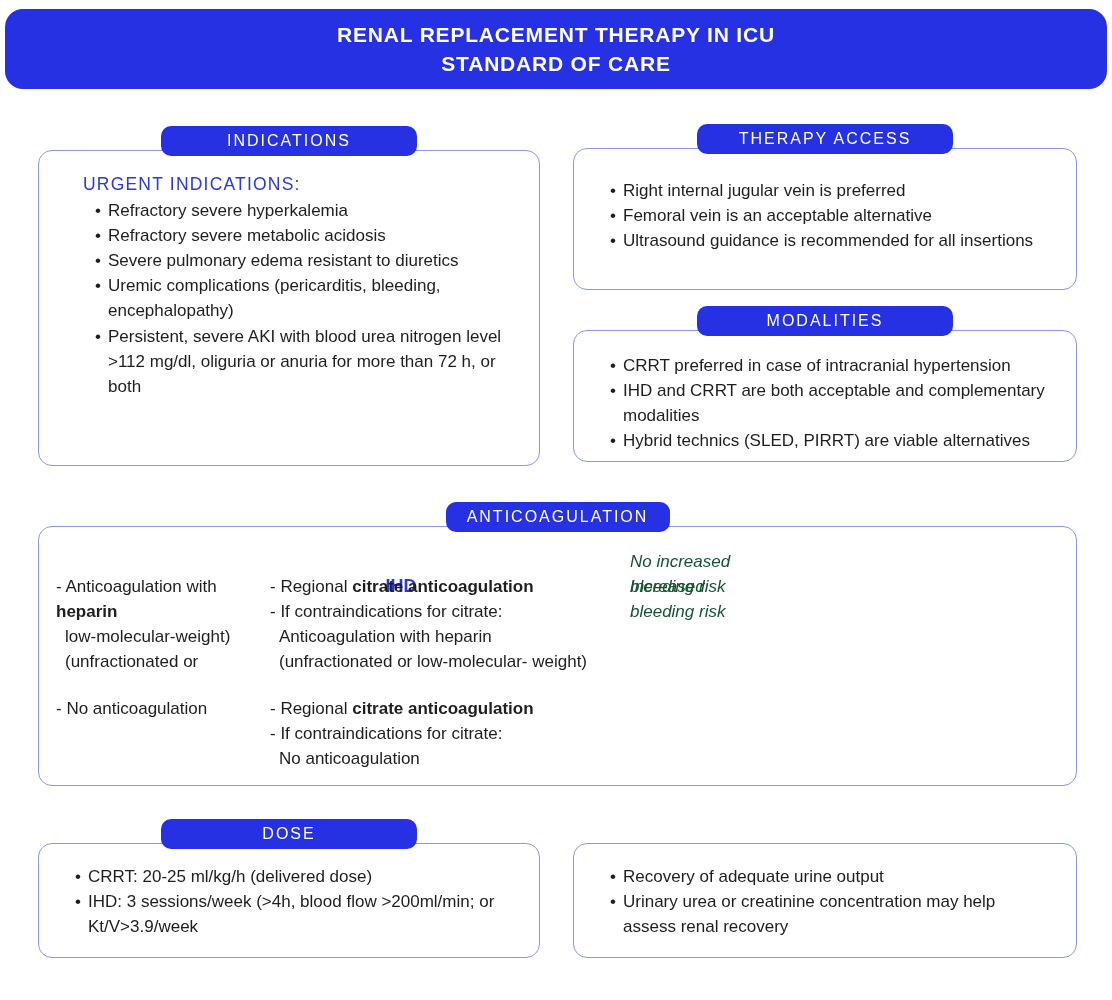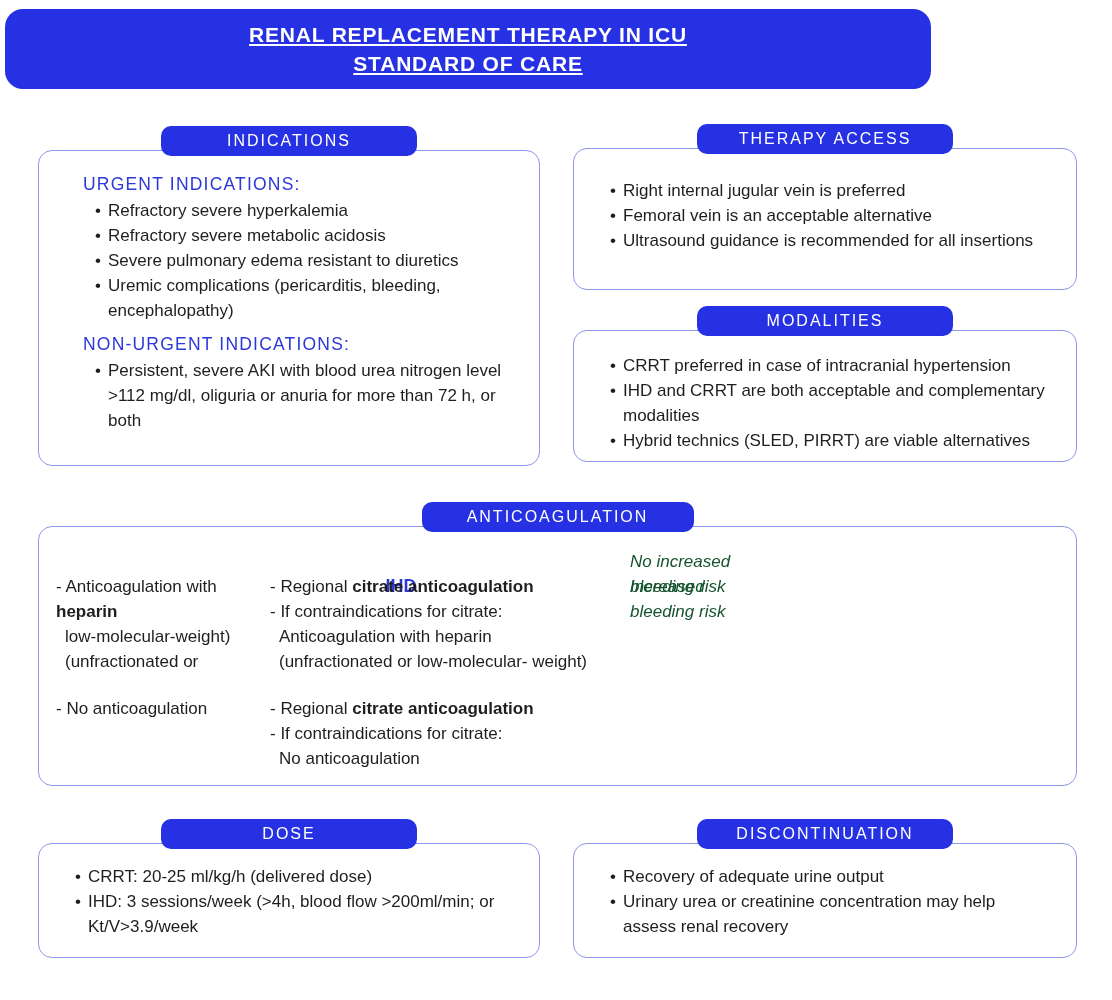--- a/index.html
+++ b/index.html
@@ -9,39 +9,38 @@
     --text:#1e1e1e;
   }
   html,body{margin:0;padding:0;background:#ffffff;}
   .poster{
     position:relative;width:1112px;height:1000px;background:#ffffff;
     font-family:"Liberation Sans","DejaVu Sans",sans-serif;
     color:var(--text);overflow:hidden;
   }
   
   .banner{
-    position:absolute;left:5px;top:9px;width:926px;height:80px;
+    position:absolute;left:5px;top:9px;width:1102px;height:80px;
     background:var(--blue-fill);border-radius:18px;
     display:flex;flex-direction:column;align-items:center;justify-content:center;
     color:#ffffff;font-weight:bold;font-size:21px;letter-spacing:0.8px;line-height:29px;
     text-align:center;
-    text-decoration:underline;
   }
   
   .panel{
     position:absolute;border:1.6px solid var(--border-blue);border-radius:14px;
     background:#ffffff;box-sizing:border-box;
   }
   .pill{
     position:absolute;top:-25px;left:50%;transform:translateX(-50%);
     height:30px;line-height:30px;border-radius:10px;background:var(--blue-fill);
     color:#ffffff;text-align:center;font-size:16px;letter-spacing:2px;
     width:256px;white-space:nowrap;
   }
-  .pill.wide{width:272px;}
+  .pill.wide{width:224px;}
   #p-indications{left:38px;top:150px;width:502px;height:316px;padding-left:20px;}
   #p-vascular{left:573px;top:148px;width:504px;height:142px;}
   #p-modalities{left:573px;top:330px;width:504px;height:132px;}
   #p-anticoag{left:38px;top:526px;width:1039px;height:260px;}
   #p-dose{left:38px;top:843px;width:502px;height:115px;}
   #p-discontinuation{left:573px;top:843px;width:504px;height:115px;}
 
   .content{padding:20px 24px 0 24px;font-size:17px;line-height:25px;}
   #p-vascular .content{padding-top:28px;}
   #p-modalities .content{padding-top:21px;}
@@ -86,21 +85,20 @@
   <section class="panel" id="p-indications">
     <div class="pill">INDICATIONS</div>
     <div class="content">
       <h3 class="bluehead">URGENT INDICATIONS:</h3>
       <ul class="blist">
         <li>Refractory severe hyperkalemia</li>
         <li>Refractory severe metabolic acidosis</li>
         <li>Severe pulmonary edema resistant to diuretics</li>
         <li>Uremic complications (pericarditis, bleeding, encephalopathy)</li>
       </ul>
-      <h3 class="bluehead mt">NON-URGENT INDICATIONS:</h3>
       <ul class="blist">
         <li>Persistent, severe AKI with blood urea nitrogen level &gt;112 mg/dl, oliguria or anuria for more than 72 h, or both</li>
       </ul>
     </div>
   </section>
 
   <section class="panel" id="p-vascular">
     <div class="pill">THERAPY ACCESS</div>
     <div class="content">
       <ul class="blist">
@@ -165,21 +163,20 @@
     <div class="pill">DOSE</div>
     <div class="content">
       <ul class="blist">
         <li>CRRT: 20-25 ml/kg/h (delivered dose)</li>
         <li>IHD: 3 sessions/week (&gt;4h, blood flow &gt;200ml/min; or Kt/V&gt;3.9/week</li>
       </ul>
     </div>
   </section>
 
   <section class="panel" id="p-discontinuation">
-    <div class="pill">DISCONTINUATION</div>
     <div class="content">
       <ul class="blist">
         <li>Recovery of adequate urine output</li>
         <li>Urinary urea or creatinine concentration may help assess renal recovery</li>
       </ul>
     </div>
   </section>
 
 </div>
 

